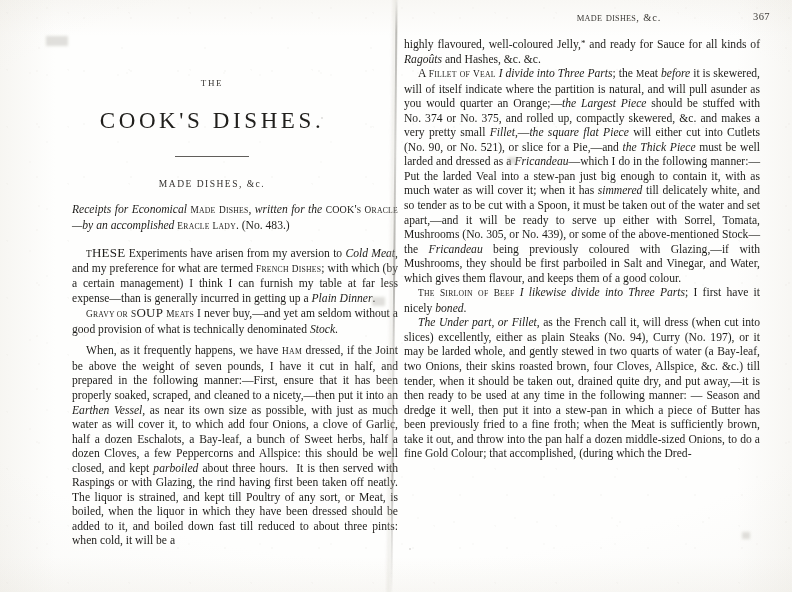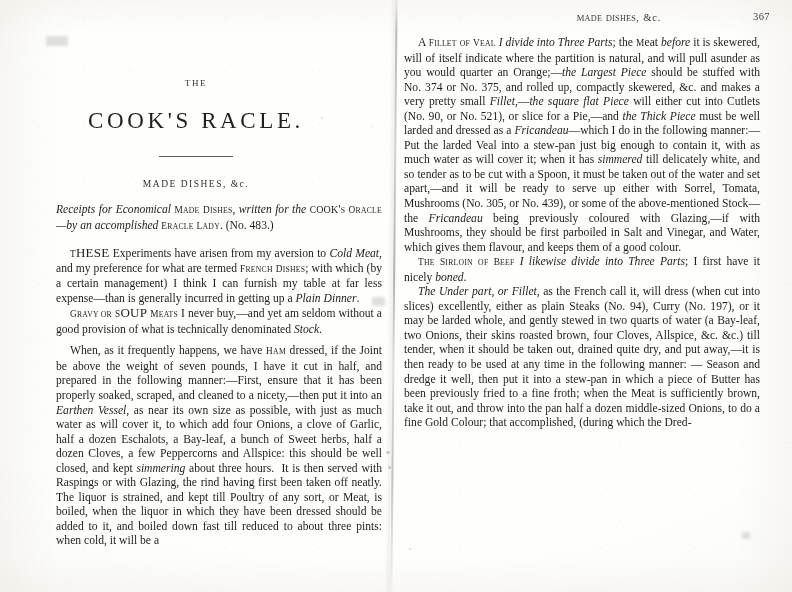--- a/index.html
+++ b/index.html
@@ -71,21 +71,21 @@
     height: 600px;
     background: linear-gradient(90deg,
       rgba(225,222,215,0.0) 0%,
       rgba(214,211,203,0.45) 55%,
       rgba(240,238,232,0.0) 100%);
     transform: rotate(0.6deg);
     filter: blur(1.1px);
   }
 
   .leaf { position: absolute; top: 0; height: 592px; }
-  #leaf-left  { left: 0;   width: 392px; }
+  #leaf-left  { left: 16px;   width: 392px; }
   #leaf-right { left: 398px; width: 394px; }
 
   
   .running-head {
     position: absolute;
     top: 12px;
     left: 70px;
     right: 22px;
     height: 14px;
   }
@@ -210,21 +210,21 @@
 <body>
 
 <div id="scan">
 
   <div id="paper-tone"></div>
 
   <div class="leaf" id="leaf-left">
 
     <div class="title-block">
       <div class="the">THE</div>
-      <div class="main-title">COOK'S RACLE.</div>
+      <div class="main-title">COOK'S DISHES.</div>
       <div class="rule"></div>
       <div class="section-head">MADE DISHES, &amp;c.</div>
     </div>
 
     <div class="col" id="col-left">
 
       <p class="hang">
         <span class="it">Receipts for Economical</span>
         <span class="sc">M</span><span class="sc" style="font-size:7.7px">ADE</span>
         <span class="sc">D</span><span class="sc" style="font-size:7.7px">ISHES</span>,
@@ -251,21 +251,21 @@
         I never buy,—and yet am seldom without a good provision of what is technically denominated <span class="it">Stock</span>.
       </p>
 
       <p class="ind" style="margin-top:7px">
         When, as it frequently happens, we have
         <span class="sc">H</span><span class="sc" style="font-size:7.7px">AM</span>
         dressed, if the Joint be above the weight of seven pounds, I have it
         cut in half, and prepared in the following manner:—First, ensure that it has been properly soaked, scraped, and
         cleaned to a nicety,—then put it into an <span class="it">Earthen Vessel</span>, as near its own size as possible, with just as much water
         as will cover it, to which add four Onions, a clove of Garlic, half a dozen Eschalots, a Bay-leaf, a bunch of
-        Sweet herbs, half a dozen Cloves, a few Peppercorns and Allspice: this should be well closed, and kept <span class="it">simmering</span>
+        Sweet herbs, half a dozen Cloves, a few Peppercorns and Allspice: this should be well closed, and kept <span class="it">parboiled</span>
         about three hours. &nbsp;It is then served with Raspings or with Glazing, the rind having first been taken off neatly.
         The liquor is strained, and kept till Poultry of any sort, or Meat, is boiled, when the liquor in which they have
         been dressed should be added to it, and boiled down fast till reduced to about three pints: when cold, it will be a
       </p>
 
     </div>
   </div>
 
   <div id="gutter">
     <div class="fold2"></div>
@@ -277,20 +277,24 @@
     <div class="running-head">
       <div class="rh-title">
         <span class="sc">M</span><span class="sc" style="font-size:8.2px">ADE</span>
         <span class="sc">D</span><span class="sc" style="font-size:8.2px">ISHES</span>, &amp;c.
       </div>
       <div class="rh-folio">367</div>
     </div>
 
     <div class="col" id="col-right">
 
+      <p class="hang">
+        highly flavoured, well-coloured Jelly,<span style="font-size:9px;vertical-align:2px">*</span> and ready for Sauce
+        for all kinds of <span class="it">Ragoûts</span> and Hashes, &amp;c. &amp;c.
+      </p>
 
       <p class="ind">
         A <span class="sc">F</span><span class="sc" style="font-size:7.7px">ILLET</span>
         <span class="sc" style="font-size:7.7px">OF</span>
         <span class="sc">V</span><span class="sc" style="font-size:7.7px">EAL</span>
         <span class="it">I divide into Three Parts</span>; the
         <span class="sc">M</span>eat <span class="it">before</span> it is skewered, will of itself indicate where the
         partition is natural, and will pull asunder as you would
         quarter an Orange;—<span class="it">the Largest Piece</span> should be stuffed
         with No. 374 or No. 375, and rolled up, compactly

